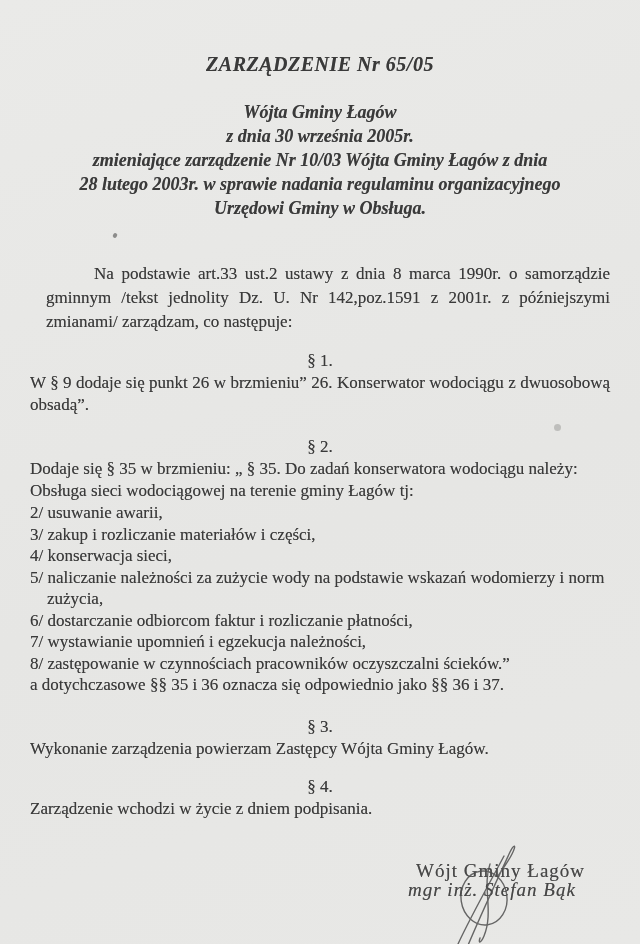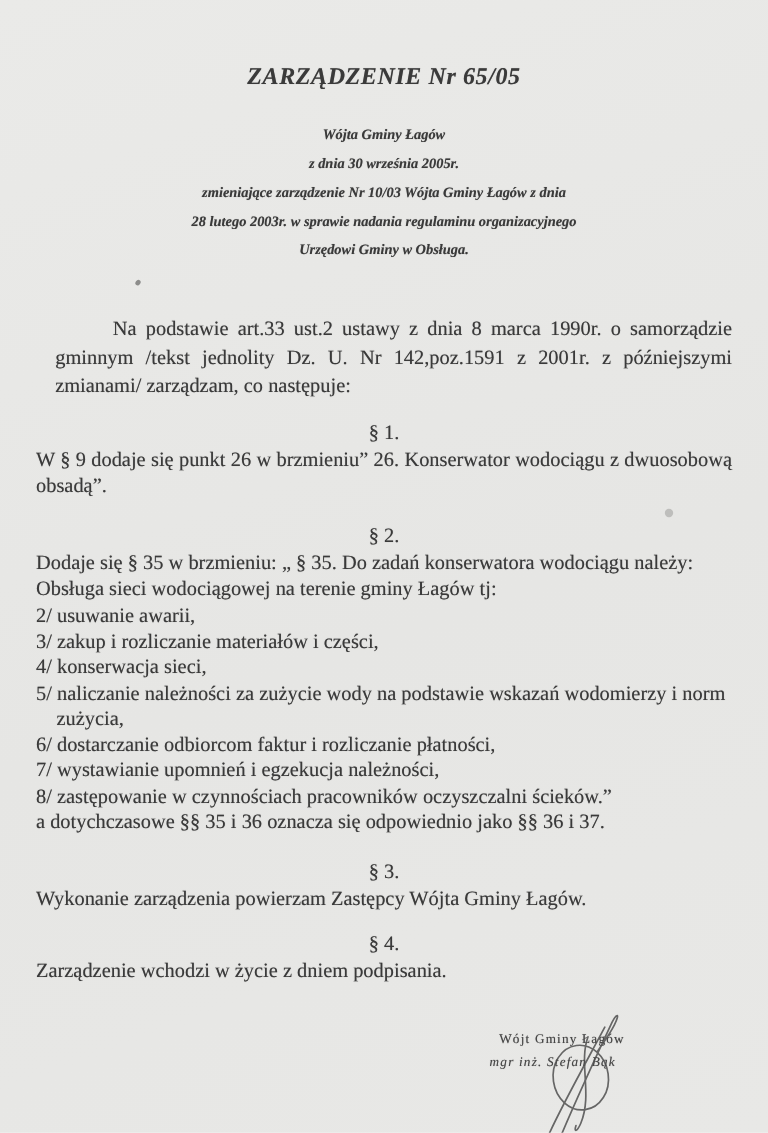--- a/index.html
+++ b/index.html
@@ -29,21 +29,21 @@
     text-align: center;
     font-size: 20px;
     font-weight: bold;
     font-style: italic;
     letter-spacing: 0.5px;
     line-height: 24px;
   }
   .doc-subtitle {
     margin-top: 24px;
     text-align: center;
-    font-size: 12px;
+    font-size: 18px;
     font-weight: bold;
     font-style: italic;
     line-height: 24px;
   }
   .preamble {
     margin: 42px 0 0 16px;
     font-size: 17px;
     line-height: 24px;
     text-align: justify;
     text-indent: 48px;
@@ -78,21 +78,21 @@
     margin: 0;
     font-size: 17px;
     line-height: 22px;
   }
   .signature-block {
     position: absolute;
     left: 402px;
     top: 856px;
     width: 210px;
     height: 80px;
-    font-size: 11px;
+    font-size: 19px;
     color: #474747;
   }
   .signature-title-line {
     position: absolute;
     left: 14px;
     top: 4px;
     letter-spacing: 1px;
     white-space: nowrap;
   }
   .signature-name-line {

